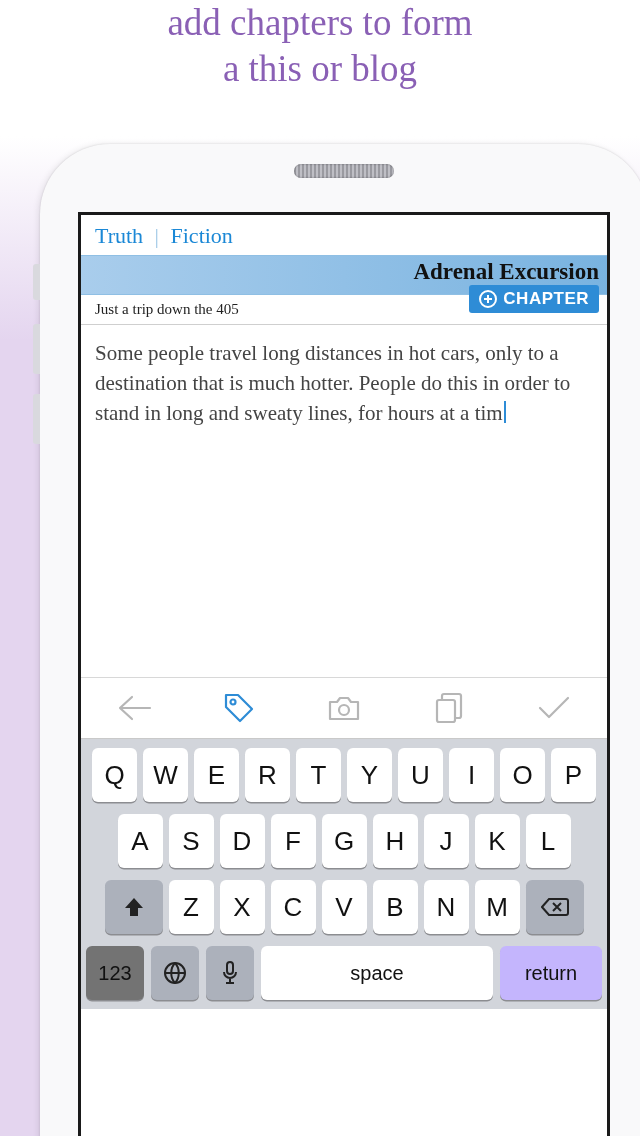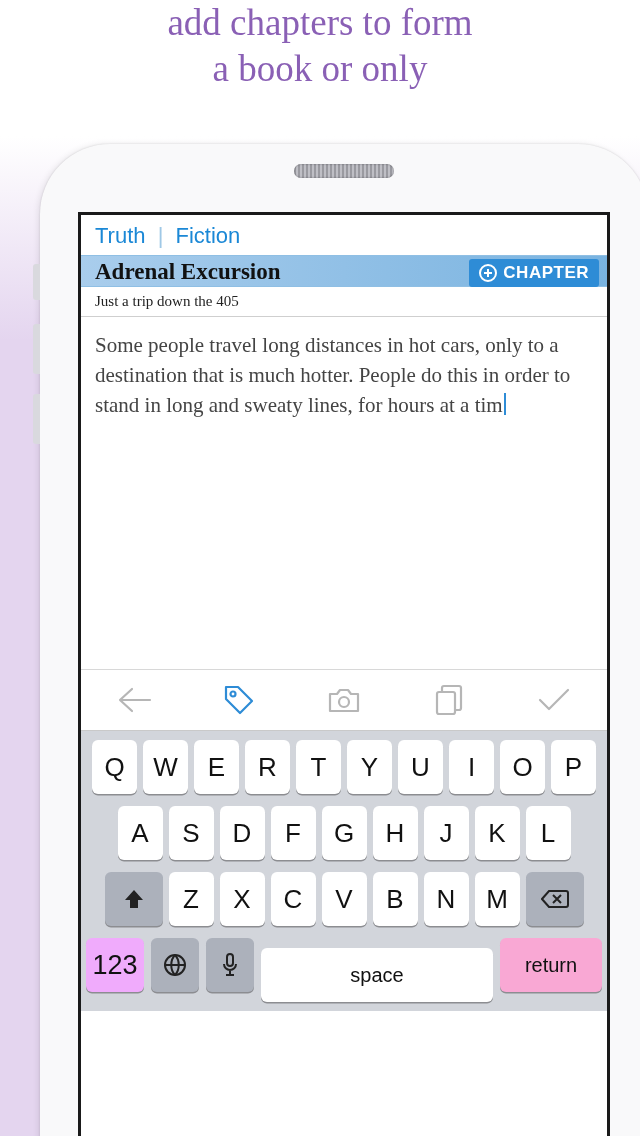--- a/index.html
+++ b/index.html
@@ -55,31 +55,32 @@
     bottom: 0;
     background: #ffffff;
     border: 3px solid #1a1a1a;
     border-bottom: none;
     overflow: hidden;
   }
   .breadcrumb {
     padding: 8px 14px 6px;
     font-size: 22px;
     color: #1b88d6;
-    font-family: Liberation Sans, sans-serif;
+    font-family: Liberation Serif, serif;
   }
   .breadcrumb .sep { color: #9fc8e6; margin: 0 6px; }
   .title-bar {
     display: flex;
-    align-items: flex-start;
+    align-items: flex-end;
     background: linear-gradient(to right, #a9cdec 0%, #79b3e0 100%);
     border-top: 1px solid #8fbfe4;
     border-bottom: 1px solid #8fbfe4;
     padding: 3px 8px 3px 14px;
-    height: 32px;
+    height: 40px;
+    flex-direction: column;
   }
   .title-bar .book-title {
     flex: 1;
     font-family: Georgia, serif;
     font-weight: bold;
     font-size: 23px;
     color: #111;
   }
   .chapter-btn {
     display: flex;
@@ -163,33 +164,33 @@
     justify-content: center;
     font-size: 26px;
     color: #111;
     flex: 0 0 45px;
   }
   .krow.r2 { padding: 0 24px; }
   .key.fn {
     background: #acb1bb;
     flex: 0 0 58px;
   }
-  .key.space { flex: 1; font-size: 20px; margin-top: 10px; }
-  .key.return { flex: 0 0 102px; background:#f9a8d4; font-size: 20px; }
-  .key.num { flex: 0 0 58px; background:#f0abfc; font-size: 27px; }
+  .key.space { flex: 1; font-size: 20px; }
+  .key.return { flex: 0 0 102px; background:#c4b5fd; font-size: 20px; }
+  .key.num { flex: 0 0 58px; background:#737373; font-size: 20px; }
   .key.globe, .key.mic { flex: 0 0 48px; background:#acb1bb; }
   .krow.r4 { gap: 7px; }
   .key svg { stroke:#222; fill:none; stroke-width:2; }
 </style>
 </head>
 <body>
 
 <div class="promo-text">
   <div>add chapters to form</div>
-  <div>a book or only</div>
+  <div>a this or blog</div>
 </div>
 
 <div class="phone">
   <div class="side-btn b1"></div>
   <div class="side-btn b2"></div>
   <div class="side-btn b3"></div>
   <div class="speaker"></div>
 
   <div class="screen">
 

